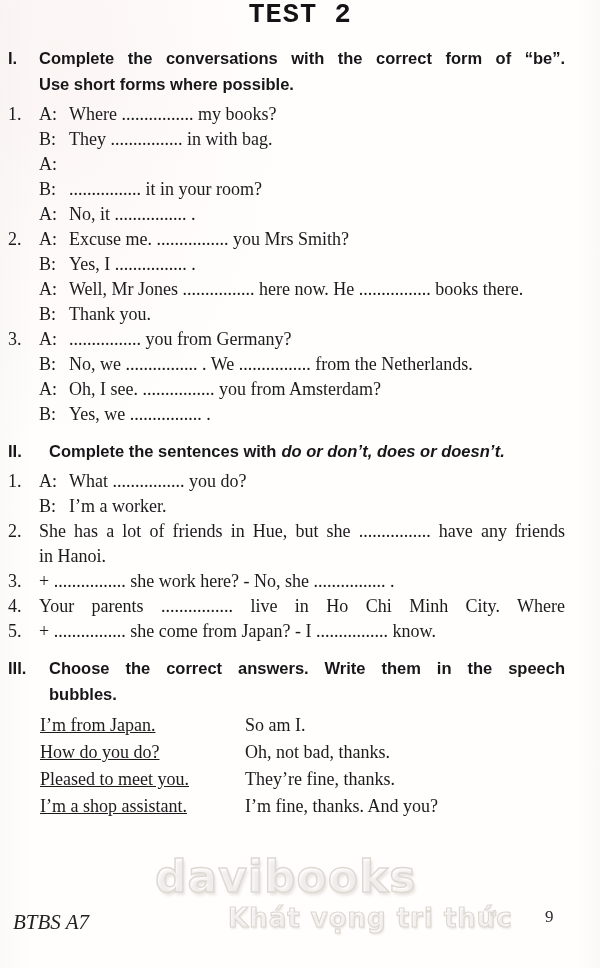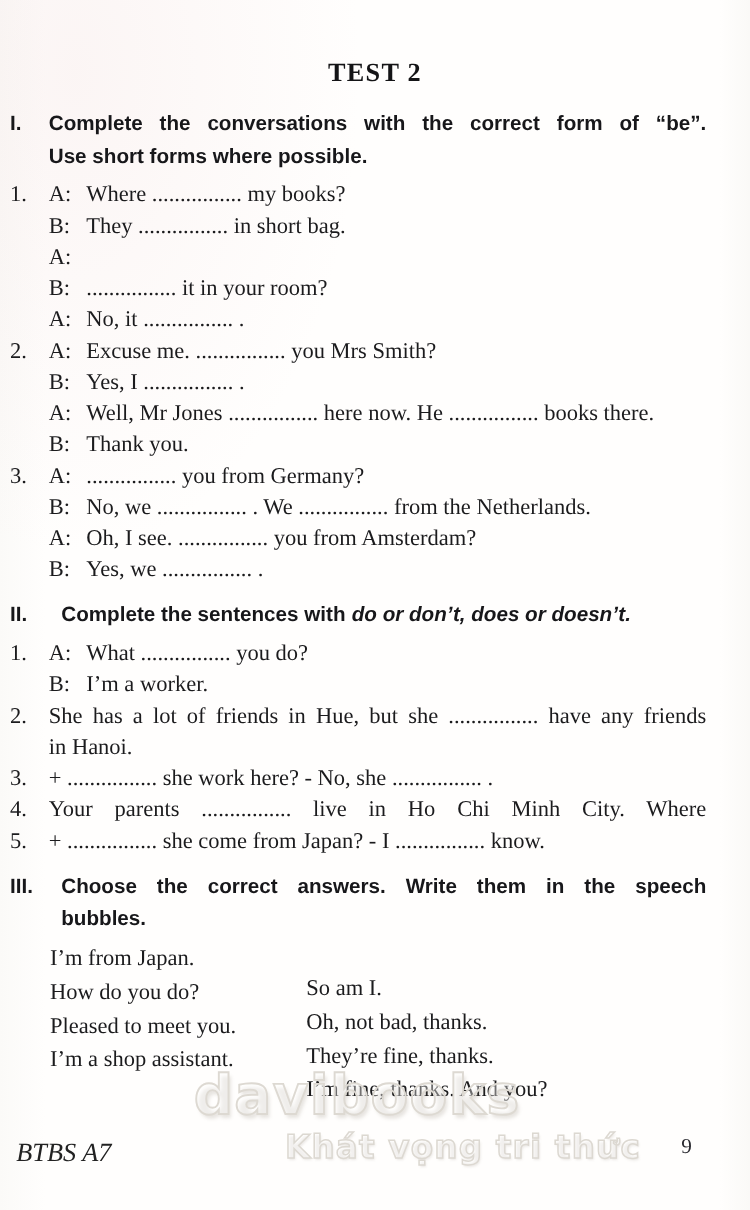--- a/index.html
+++ b/index.html
@@ -14,25 +14,24 @@
     width: 600px;
     height: 968px;
     overflow: hidden;
     background:
       radial-gradient(ellipse at 10% 6%, rgba(235,205,205,0.18), rgba(255,255,255,0) 30%),
       linear-gradient(90deg, #fbfaf8 0%, #fffefd 6%, #fffefd 96%, #faf9f7 100%);
   }
   .content { position: relative; z-index: 1; }
 
   h1.test-title {
-    padding-top: 46px;
     text-align: center;
-    font-family: Liberation Serif, serif;
-    font-weight: bold;
-    font-size: 21px;
+    font-family: Liberation Mono, monospace;
+    font-weight: bold;
+    font-size: 27px;
     letter-spacing: 1px;
     color: #141416;
   }
 
   .sec {
     display: flex;
     padding: 0 35px 0 8px;
     font-family: "Liberation Sans", sans-serif;
     font-weight: bold;
     font-size: 16.5px;
@@ -58,22 +57,22 @@
   .mt-sec   { margin-top: 11px; gap: 10px; }
   .mt-lines { margin-top: 5px; }
 
   .cols {
     display: flex;
     margin-top: 5px;
     padding-left: 40px;
     font-size: 18px;
     line-height: 27px;
   }
-  .col-left { width: 205px; flex: none; }
-  .col-right { flex: 1; margin-top: 24px; }
+  .col-left { width: 205px; flex: none; text-decoration: underline; }
+  .col-right { flex: 1; }
 
   .watermark {
     position: absolute;
     z-index: 2;
     pointer-events: none;
     font-family: "DejaVu Sans", sans-serif;
   }
   .wm-brand {
     left: 155px; top: 851px;
     font-size: 44px;
@@ -127,21 +126,21 @@
 
     <div class="mt-lines">
       <div class="line">
         <span class="num">1.</span>
         <span class="spk">A:</span>
         <span class="txt">Where ................ my books?</span>
       </div>
       <div class="line">
         <span class="num"></span>
         <span class="spk">B:</span>
-        <span class="txt">They ................ in short bag.</span>
+        <span class="txt">They ................ in with bag.</span>
       </div>
       <div class="line">
         <span class="num"></span>
         <span class="spk">A:</span>
       </div>
       <div class="line">
         <span class="num"></span>
         <span class="spk">B:</span>
         <span class="txt">................ it in your room?</span>
       </div>

